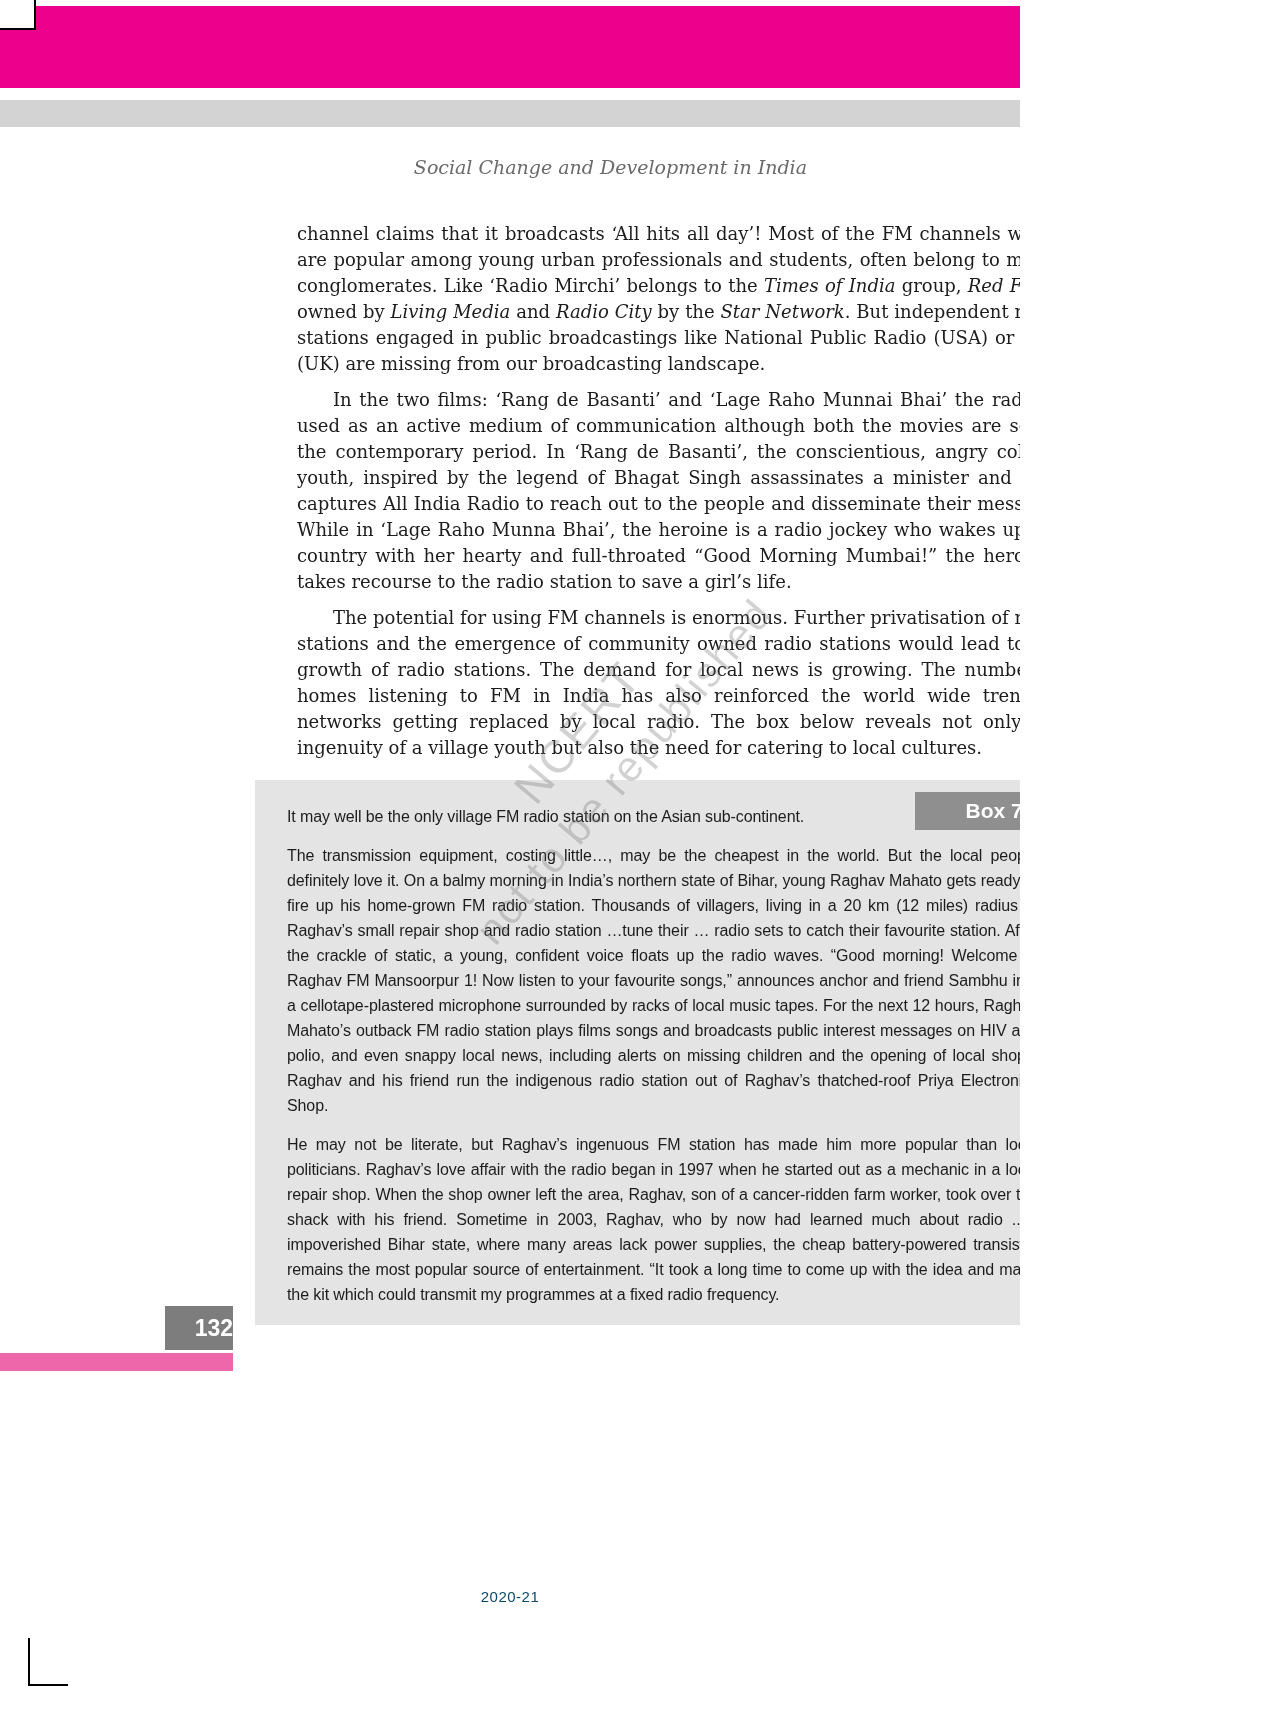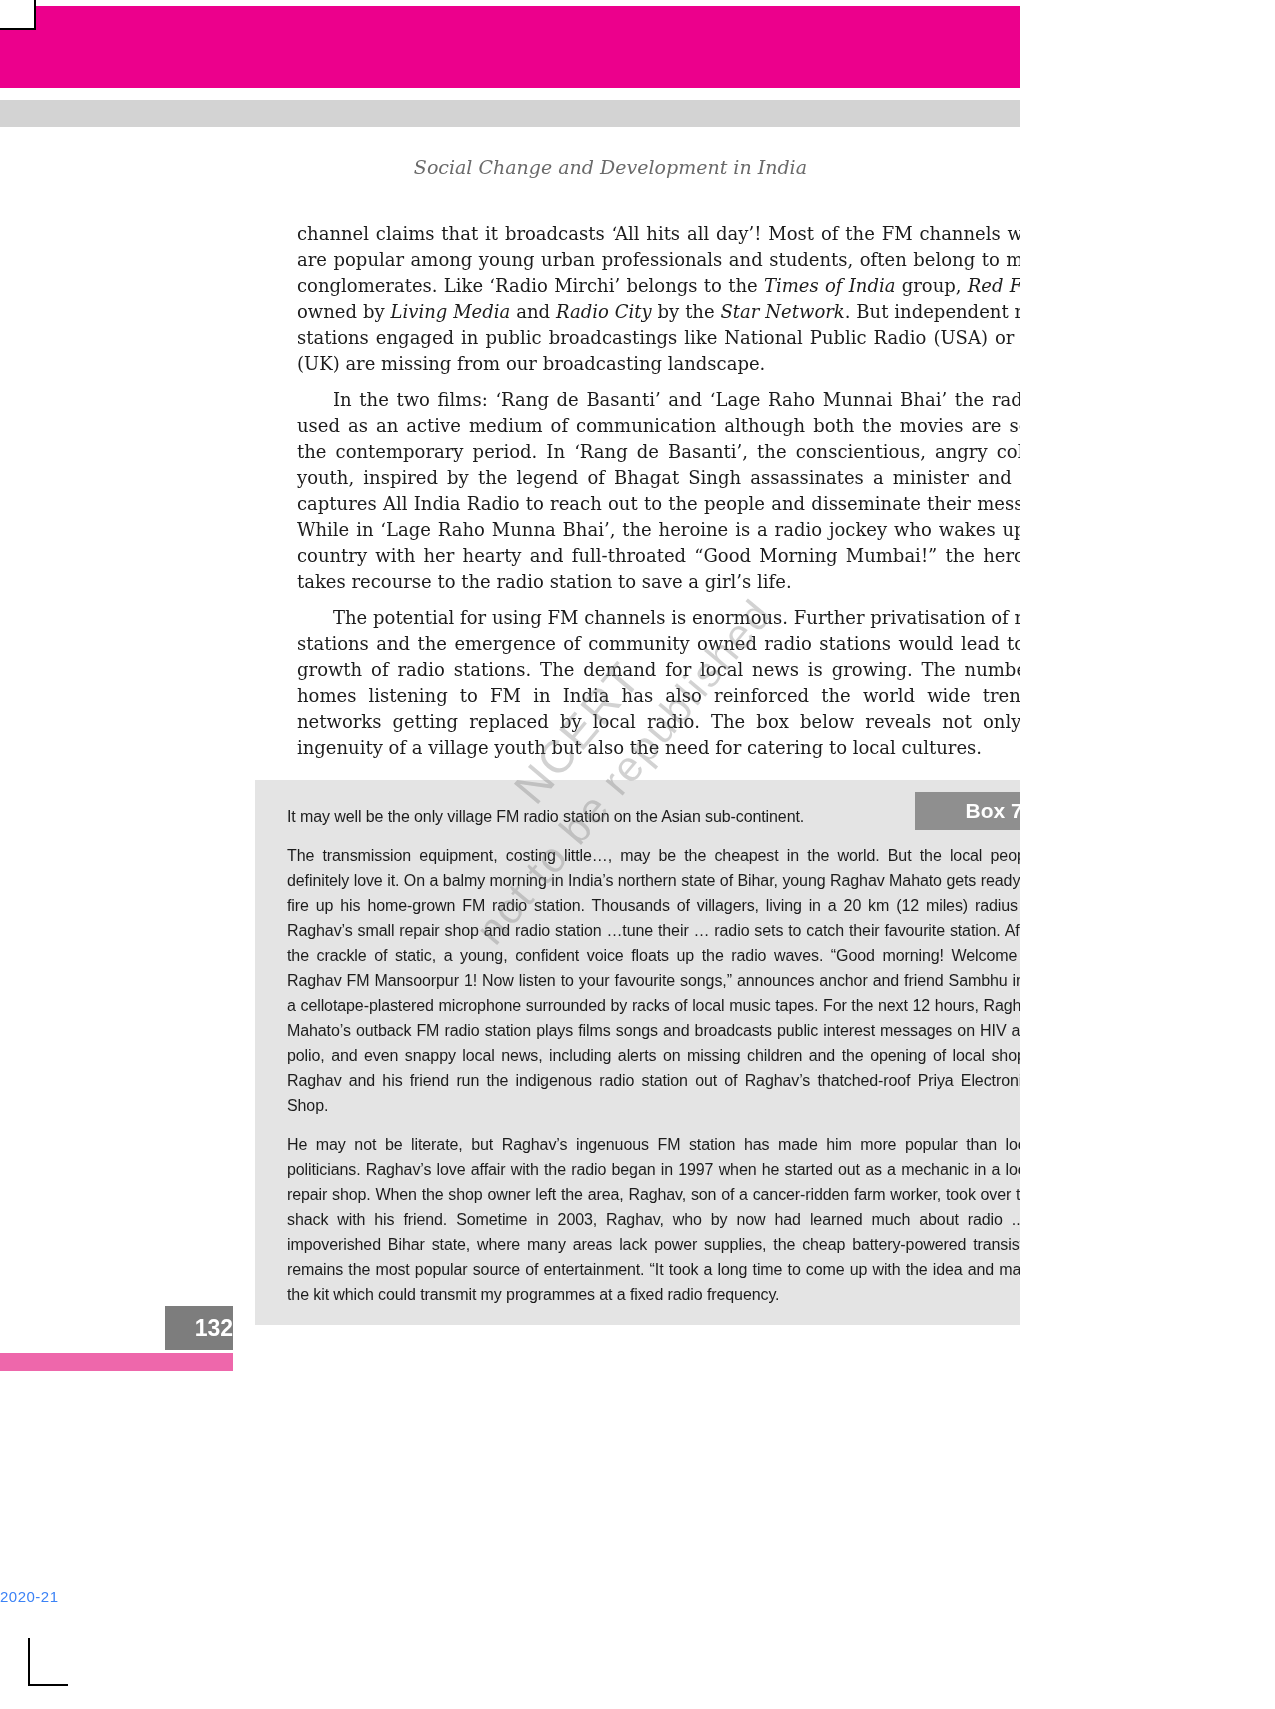--- a/index.html
+++ b/index.html
@@ -23,21 +23,21 @@
   .box-para{margin:10px 0 14px 0;font-size:16px;line-height:25px;text-align:justify;letter-spacing:-0.1px;}
   .box-para:last-child{margin-bottom:0;}
 
   .watermark{position:absolute;left:310px;top:690px;width:580px;transform:rotate(-50deg);text-align:center;color:var(--watermark_gray,#6e6e6e);opacity:0.30;letter-spacing:2px;pointer-events:none;font-family:"Liberation Sans",sans-serif;}
   .watermark .wm-line1{font-size:46px;line-height:1.4;}
   .watermark .wm-line2{font-size:42px;line-height:1.4;}
 
   .pagenum-box{position:absolute;left:165px;top:1306px;width:68px;height:44px;background:var(--pagenum_bg,#7d7d7d);color:#ffffff;font-weight:bold;font-size:23px;line-height:44px;text-align:right;}
   .pagenum-bar{position:absolute;left:0;top:1353px;width:233px;height:18px;background:var(--pagenum_bar,#ee67ab);}
 
-  .footer{position:absolute;left:0;top:1588px;width:100%;text-align:left;font-size:15px;color:#3b82f6;letter-spacing:0.5px;}
+  .footer{position:absolute;left:0;top:1588px;width:100%;text-align:center;font-size:15px;color:#0c4a6e;letter-spacing:0.5px;}
 </style>
 </head>
 <body>
 
 <div class="page">
 
   <div class="reg-mark-top"></div>
   <div class="top-bar"></div>
   <div class="gray-bar"></div>
 

